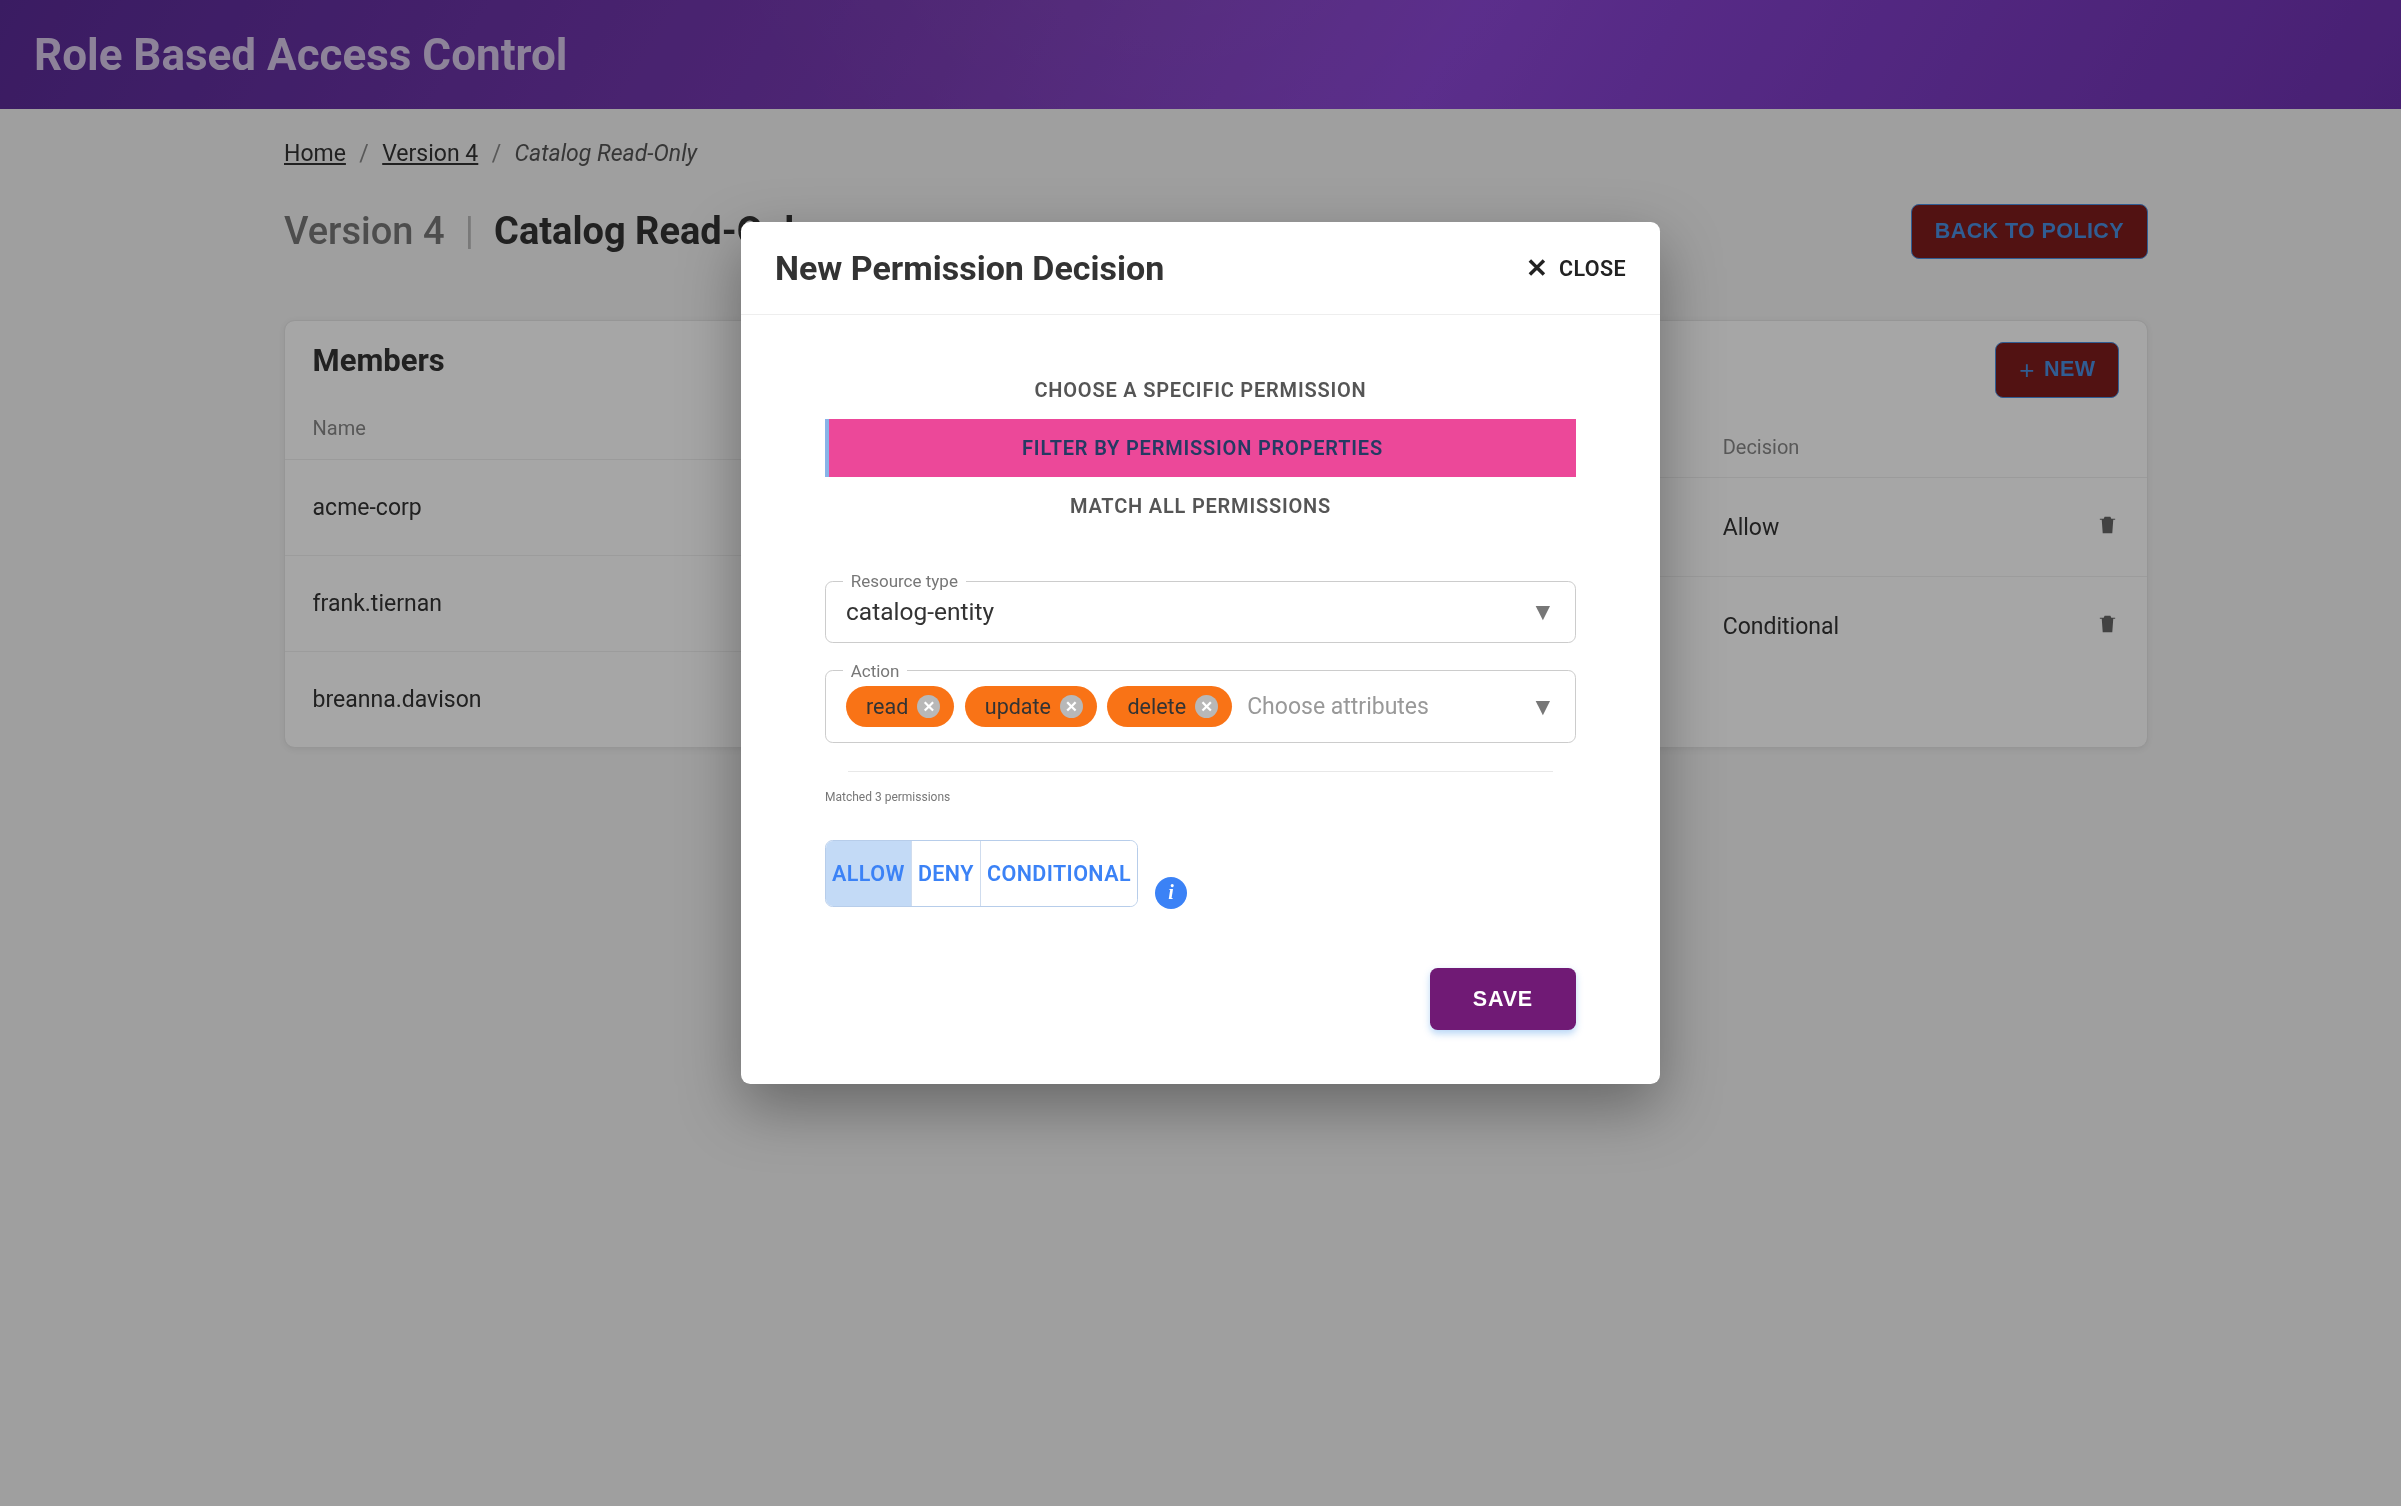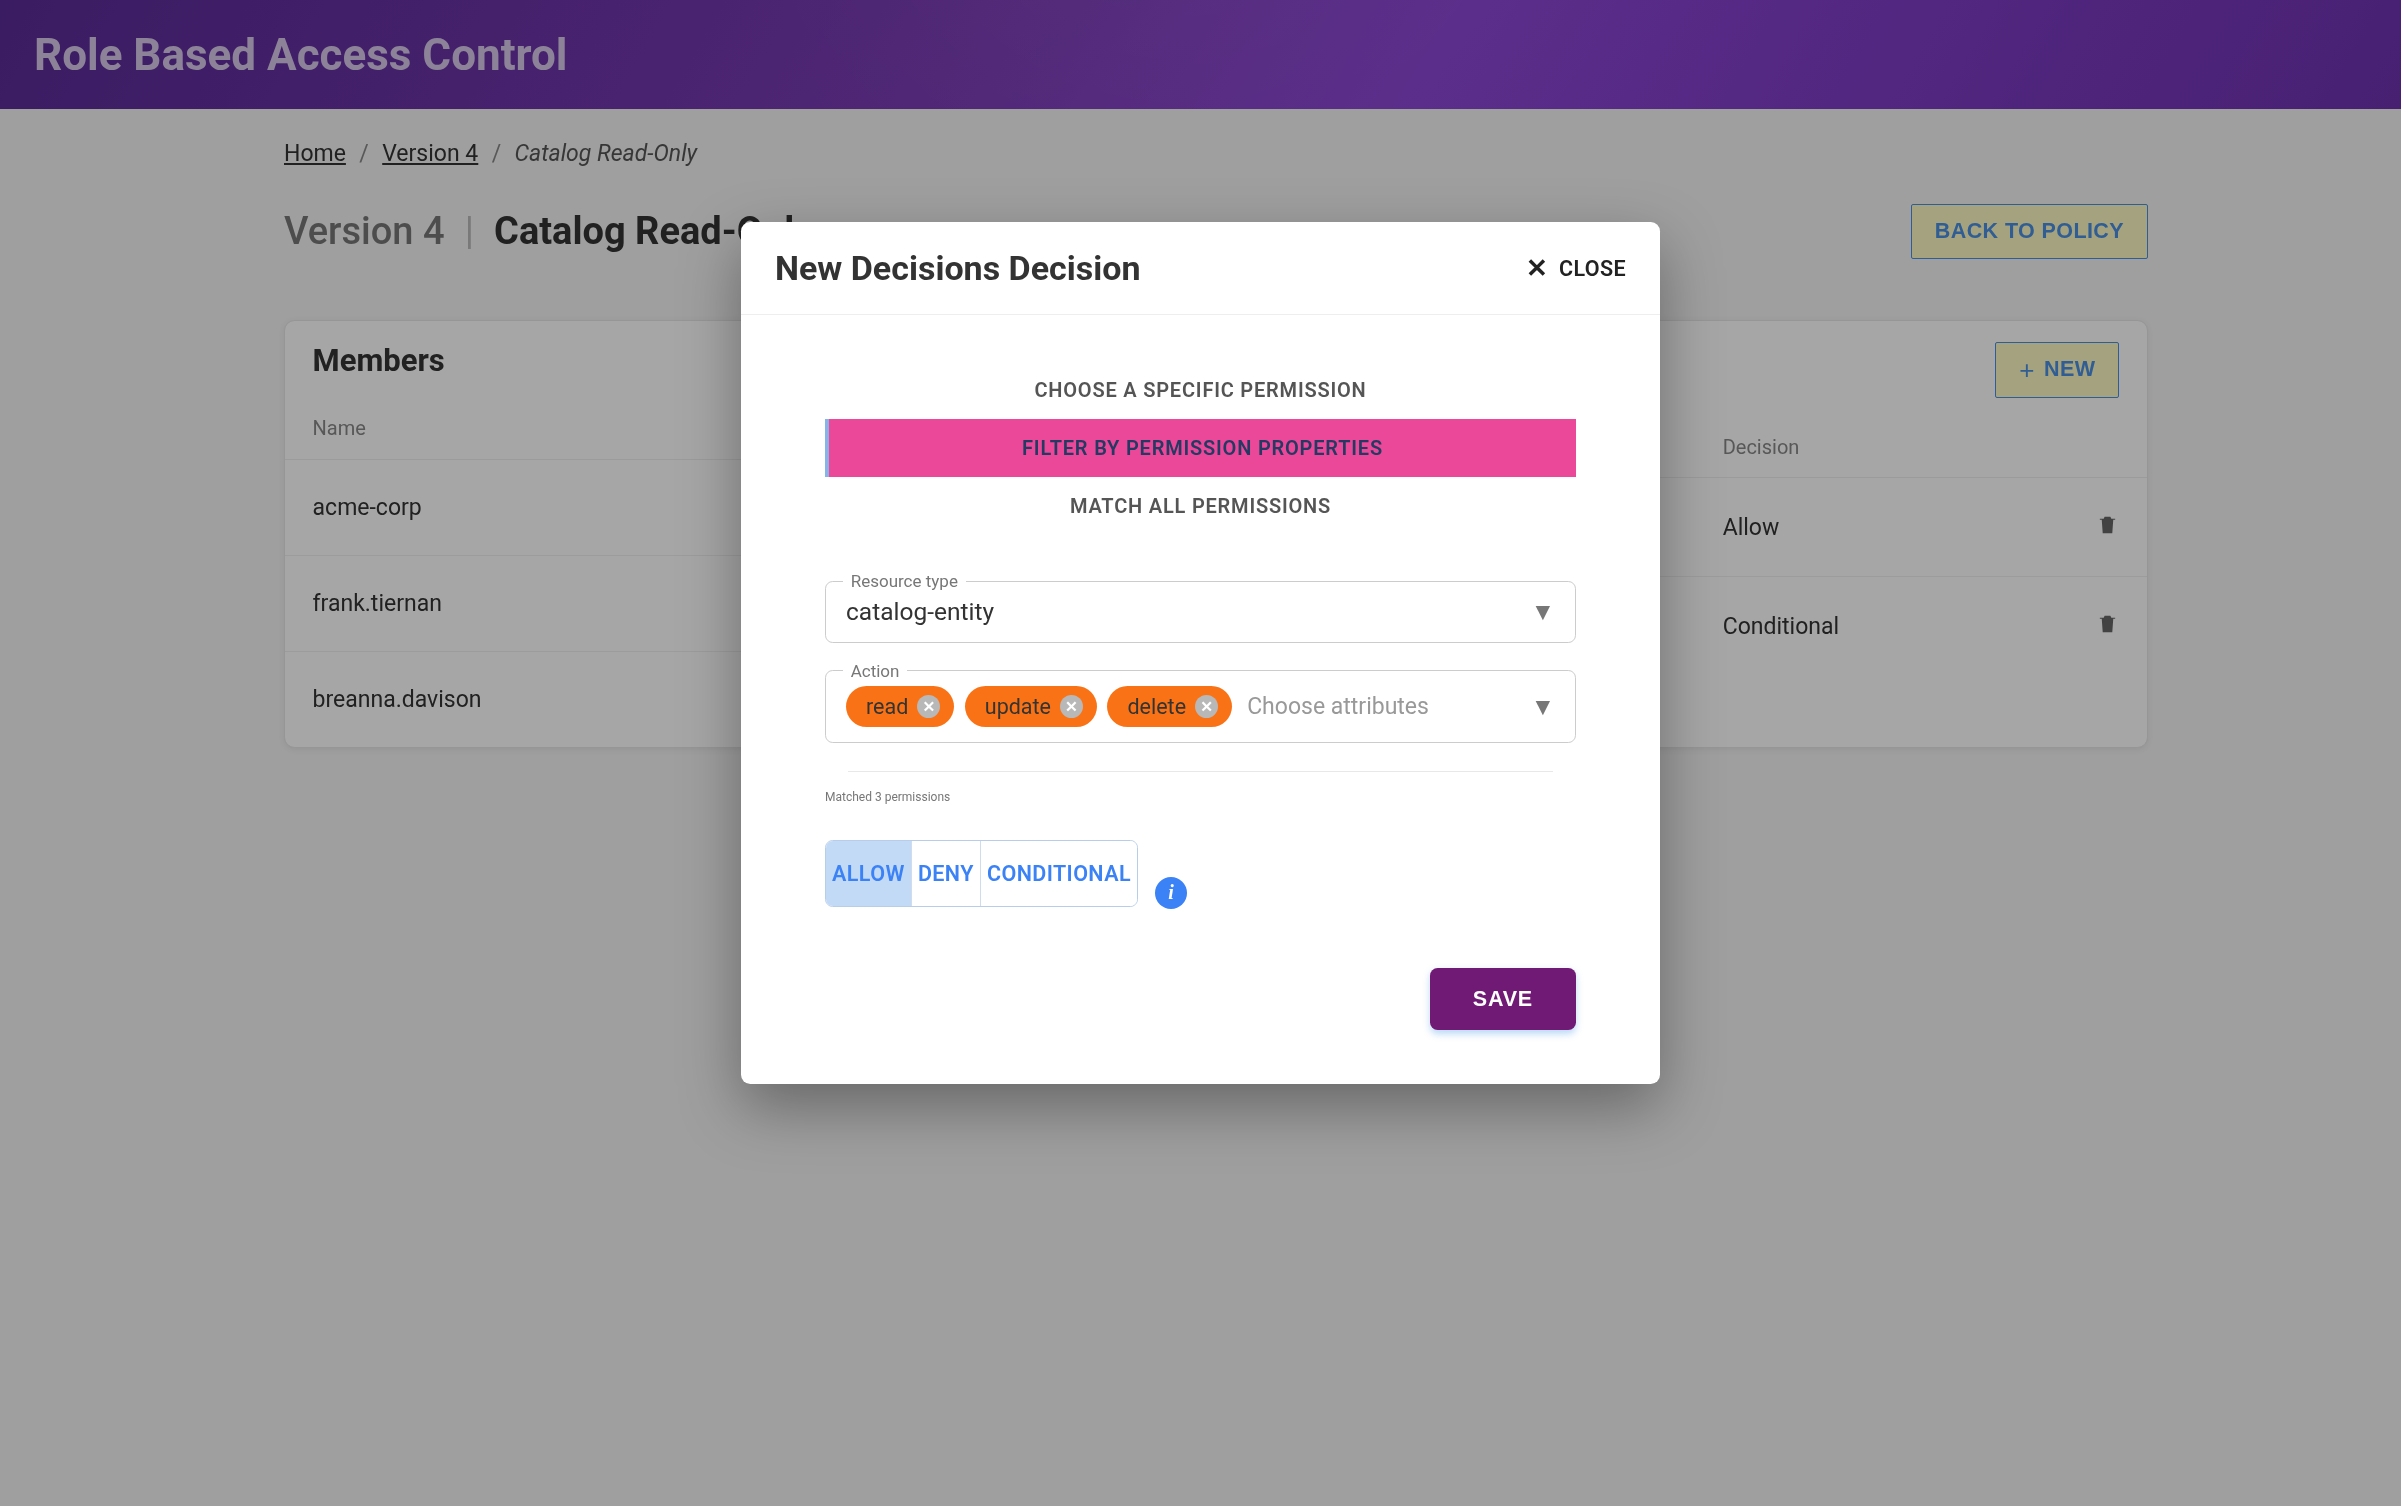--- a/index.html
+++ b/index.html
@@ -57,22 +57,22 @@
     font-weight: 700;
     color: #333;
   }
   .page-title .version {
     color: #777; font-weight: 500;
   }
   .page-title .bar { color: #bbb; margin: 0 10.7px; font-weight: 400;}
   .btn-outline {
     border: 1.5px solid #4a90e2;
     color: #4a90e2;
-    background: #fef9c3;
-    border-radius: 2px;
+    background: #7f1d1d;
+    border-radius: 8px;
     padding: 13.8px 23px;
     font-size: 21.5px;
     font-weight: 600;
     letter-spacing: 0.4px;
     cursor: pointer;
     display: inline-flex;
     align-items: center;
     gap: 9.2px;
   }
   .content-row {
@@ -338,21 +338,21 @@
             </svg>
         </span>
       </div>
     </div>
   </div>
 </div>
 
 <div class="overlay">
   <div class="modal">
     <div class="modal-header">
-      <h3>New Decisions Decision</h3>
+      <h3>New Permission Decision</h3>
       <div class="close-btn">
         <span class="close-x">✕</span>
         <span>CLOSE</span>
       </div>
     </div>
     <div class="modal-body">
       <div class="seg-list">
         <div class="seg-item">CHOOSE A SPECIFIC PERMISSION</div>
         <div class="seg-item active">FILTER BY PERMISSION PROPERTIES</div>
         <div class="seg-item">MATCH ALL PERMISSIONS</div>

